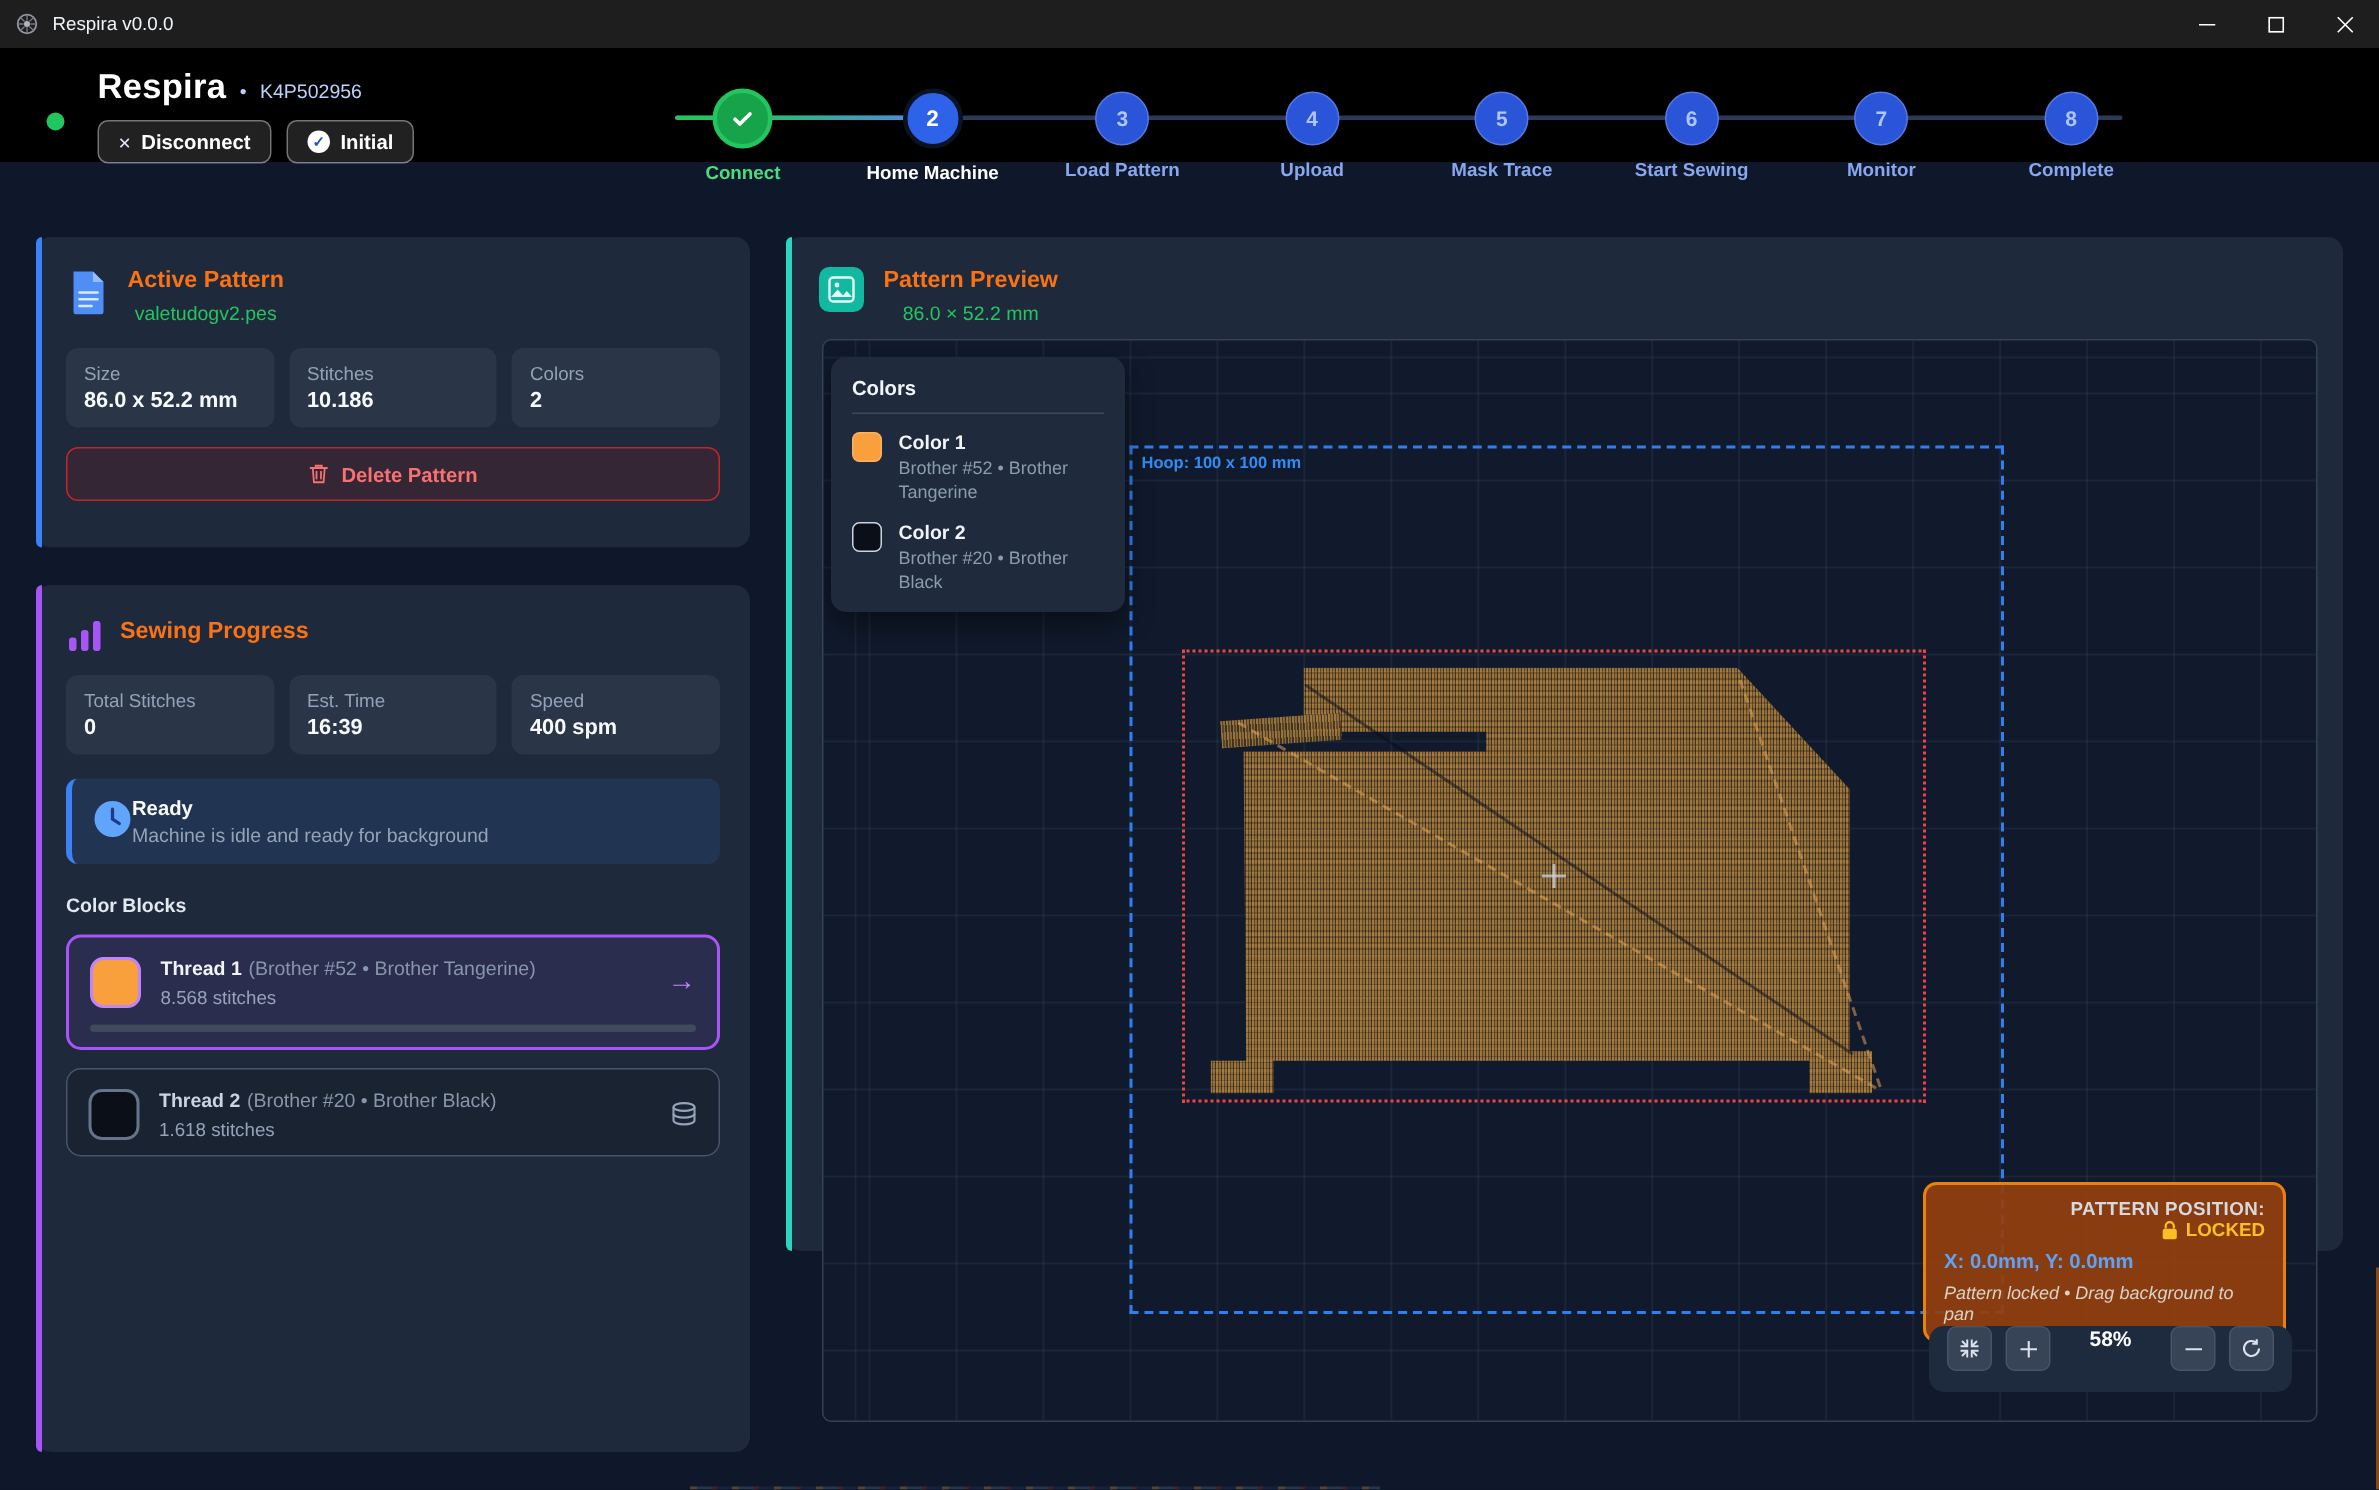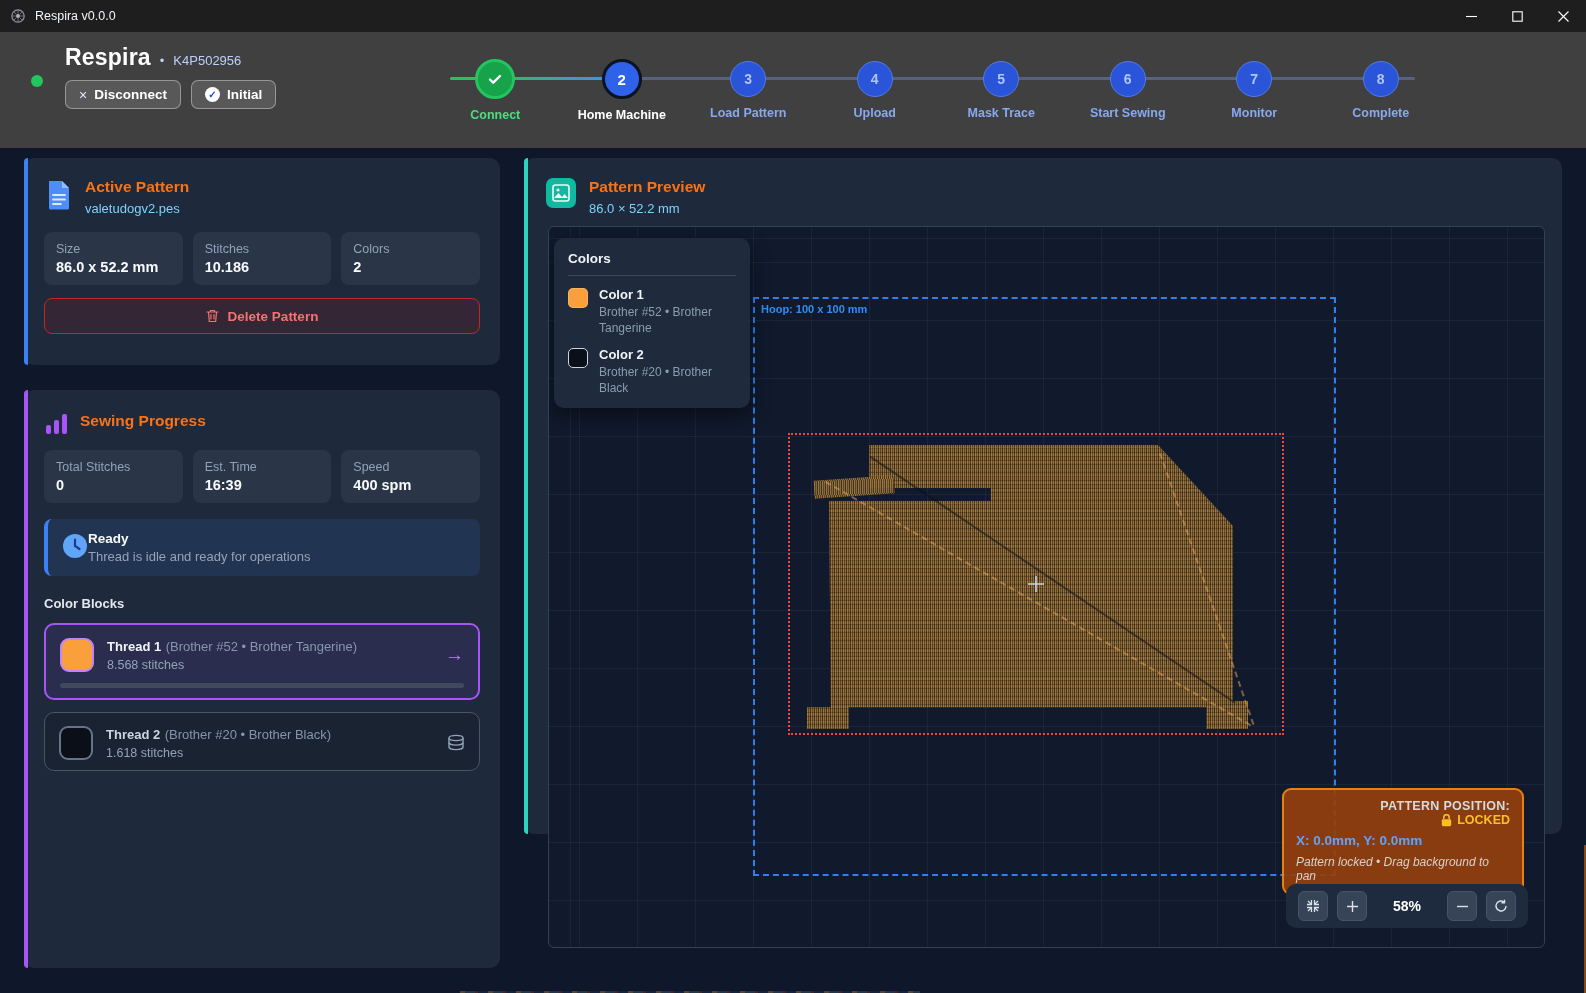--- a/index.html
+++ b/index.html
@@ -18,21 +18,21 @@
   .titlebar { position:absolute; top:0; left:0; right:0; height:32px; background:#1e1e1e;
     display:flex; align-items:center; padding-left:10px; z-index:50; }
   .app-icon { width:16px; height:16px; margin-right:9px; opacity:.85; }
   .titlebar-title { font-size:12.5px; color:#f1f5f9; }
   .win-controls { position:absolute; right:0; top:0; height:32px; display:flex; }
   .win-btn { width:46px; height:32px; display:flex; align-items:center; justify-content:center;
     color:#ffffff; font-size:13px; background:transparent; border:none; cursor:pointer; }
   .win-btn svg { display:block; }
 
   
-  .header { position:absolute; top:32px; left:0; right:0; height:116px; background:#404040; z-index:10; }
+  .header { position:absolute; top:32px; left:0; right:0; height:76px; background:#000000; z-index:10; }
   .conn-dot { position:absolute; left:31px; top:43px; width:12px; height:12px; border-radius:50%; background:#22c55e; }
   .brand { position:absolute; left:65px; top:12px; }
   .brand-row { display:flex; align-items:baseline; gap:9px; }
   .brand-name { font-size:23px; font-weight:bold; color:#ffffff; letter-spacing:.2px; }
   .brand-serial { font-size:13px; color:#bcd0fb; }
   .header-btns { display:flex; gap:10px; margin-top:9px; }
   .hdr-btn { display:flex; align-items:center; gap:7px; height:29px; padding:0 13px; border-radius:7px;
     background:rgba(255,255,255,.13); border:1px solid rgba(255,255,255,.38);
     color:#ffffff; font-size:13.5px; font-weight:bold; cursor:pointer; font-family:inherit; }
   .hdr-btn .x-glyph { font-weight:normal; font-size:14px; color:#e3eaff; }
@@ -56,21 +56,21 @@
   .step.done .step-label { color:#4ade80; }
   .step.active .step-label { color:#ffffff; }
 
   
   .main { position:absolute; top:132px; left:0; right:0; bottom:0; }
   .card { position:absolute; background:#1e293b; border-radius:10px; }
   .card-accent { position:absolute; left:0; top:0; bottom:0; width:4px; border-radius:10px 0 0 10px; }
 
   .card-head { display:flex; gap:13px; padding:20px 22px 0 22px; }
   .card-title { font-size:15.5px; font-weight:bold; color:#f97316; }
-  .card-sub { font-size:13px; color:#7dd3fc; margin-top:5px; }
+  .card-sub { font-size:13px; color:#22c55e; margin-top:5px;text-align:center; }
 
   .stats-grid { display:grid; grid-template-columns:repeat(3,1fr); gap:10px; margin:16px 20px 0 20px; }
   .stat-box { background:#2a3548; border-radius:8px; padding:10px 12px; }
   .stat-label { font-size:12.5px; color:#92a2b8; }
   .stat-value { font-size:14.5px; font-weight:bold; color:#f8fafc; margin-top:3px; }
 
   
   .card-pattern { left:24px; top:26px; width:476px; height:207px; }
   .colors-row { display:flex; align-items:center; gap:8px; margin:14px 20px 0 20px; }
   .colors-row-label { font-size:13px; color:#9fb0c5; }
@@ -153,21 +153,21 @@
   .pos-overlay { position:absolute; left:733px; top:561px; width:242px; background:rgba(146,64,14,.93);
     border:2px solid #e8820c; border-radius:9px; padding:9px 12px 10px 12px; z-index:6; }
   .pos-row1 { display:flex; align-items:flex-end; justify-content:space-between;flex-direction:column; }
   .pos-title { font-size:12.5px; font-weight:bold; color:#d6d9de; letter-spacing:.3px; }
   .pos-locked { display:flex; align-items:center; gap:5px; font-size:12.5px; font-weight:bold; color:#fbbf24; }
   .pos-coords { font-size:13.5px; font-weight:bold; color:#5ea3f7; margin-top:6px; }
   .pos-hint { font-size:12px; font-style:italic; color:#d8d2c8; margin-top:7px; }
 
   
   .zoombar { position:absolute; left:737px; top:657px; width:242px; height:44px; background:#1e2a3d;
-    border-radius:10px; display:flex; align-items:center; gap:9px; padding:0 12px; z-index:6; }
+    border-radius:10px; display:flex; align-items:flex-start; gap:9px; padding:0 12px; z-index:6; }
   .zoom-btn { width:30px; height:30px; background:#374357; border:1px solid #46536a; border-radius:6px;
     display:flex; align-items:center; justify-content:center; color:#dbe2ec; font-size:17px; cursor:pointer;
     font-family:inherit; padding:0; }
   .zoom-pct { flex:1; text-align:center; font-size:14px; font-weight:bold; color:#ffffff; }
 </style>
 </head>
 <body>
 
 <div class="window">
   <div class="sliver-top"></div>
@@ -326,21 +326,21 @@
           <div class="stat-value">400 spm</div>
         </div>
       </div>
       <div class="status-box">
         <svg width="26" height="26" viewBox="0 0 26 26" style="flex:0 0 auto; margin-top:2px">
           <circle cx="13" cy="13" r="12" fill="#60a5fa"></circle>
           <path d="M13 6.5V13l4.5 3" fill="none" stroke="#1e3a8a" stroke-width="2.2" stroke-linecap="round"></path>
         </svg>
         <div>
           <div class="status-title">Ready</div>
-          <div class="status-desc">Thread is idle and ready for operations</div>
+          <div class="status-desc">Machine is idle and ready for background</div>
         </div>
       </div>
       <div class="blocks-label">Color Blocks</div>
 
       <div class="thread-card active">
         <div class="thread-top">
           <div class="thread-swatch orange"></div>
           <div>
             <div>
               <span class="thread-name">Thread 1</span>

